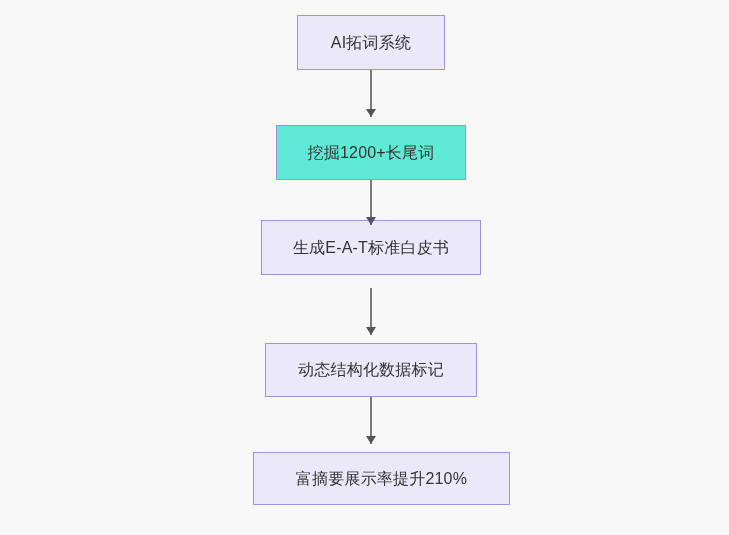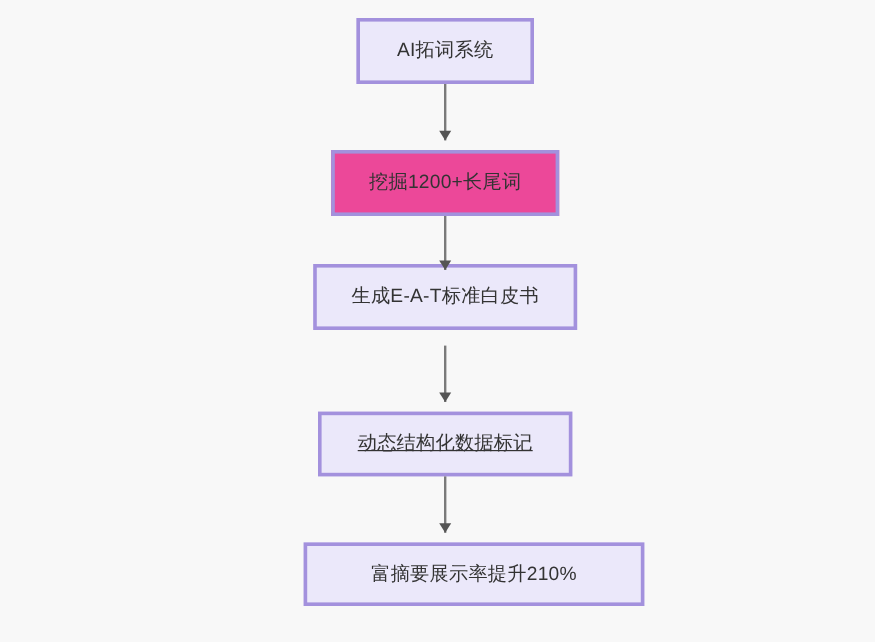--- a/index.html
+++ b/index.html
@@ -15,21 +15,21 @@
   }
   #flowchart {
     position: relative;
     width: 729px;
     height: 535px;
   }
   .node {
     position: absolute;
     box-sizing: border-box;
     background: #ebe8fa;
-    border: 3px solid #000000;
+    border: 1px solid #000000;
     display: flex;
     align-items: center;
     justify-content: center;
     color: #333333;
     font-size: 16px;
     line-height: 1;
     letter-spacing: 0.2px;
     white-space: nowrap;
   }
   .node-label {
@@ -51,33 +51,33 @@
 </style>
 </head>
 <body>
 
 <div id="flowchart">
 
   <div class="node" style="left: 297px; top: 15px; width: 148px; height: 55px; background: rgb(235, 232, 250); border-color: rgb(163, 145, 221); color: rgb(51, 51, 51);">
     <span class="node-label">AI拓词系统</span>
   </div>
 
-  <div class="node" style="left: 276px; top: 125px; width: 190px; height: 55px; background: #ec4899; border-color: rgb(163, 145, 221); color: rgb(51, 51, 51);">
+  <div class="node" style="left: 276px; top: 125px; width: 190px; height: 55px; background: #5eead4; border-color: rgb(163, 145, 221); color: rgb(51, 51, 51);">
     <span class="node-label">挖掘1200+长尾词</span>
   </div>
 
   <div class="node" style="left: 261px; top: 220px; width: 220px; height: 55px; background: rgb(235, 232, 250); border-color: rgb(163, 145, 221); color: rgb(51, 51, 51);">
     <span class="node-label">生成E-A-T标准白皮书</span>
   </div>
 
-  <div class="node" style="left: 265px; top: 343px; width: 212px; height: 54px; background: rgb(235, 232, 250); border-color: rgb(163, 145, 221); color: rgb(51, 51, 51); text-decoration: underline;">
+  <div class="node" style="left: 265px; top: 343px; width: 212px; height: 54px; background: rgb(235, 232, 250); border-color: rgb(163, 145, 221); color: rgb(51, 51, 51);">
     <span class="node-label">动态结构化数据标记</span>
   </div>
 
-  <div class="node" style="left: 253px; top: 452px; width: 284px; height: 53px; background: rgb(235, 232, 250); border-color: rgb(163, 145, 221); color: rgb(51, 51, 51);">
+  <div class="node" style="left: 253px; top: 452px; width: 257px; height: 53px; background: rgb(235, 232, 250); border-color: rgb(163, 145, 221); color: rgb(51, 51, 51);">
     <span class="node-label">富摘要展示率提升210%</span>
   </div>
 
   <div class="edge" style="left: 370px; top: 70px; height: 47px; background: rgb(122, 122, 122);"></div>
   <div class="arrowhead" style="left: 366px; top: 109px; border-top-color: rgb(85, 85, 85);"></div>
 
   <div class="edge" style="left: 370px; top: 180px; height: 45px; background: rgb(122, 122, 122);"></div>
   <div class="arrowhead" style="left: 366px; top: 217px; border-top-color: rgb(85, 85, 85);"></div>
 
   <div class="edge" style="left: 370px; top: 288px; height: 47px; background: rgb(122, 122, 122);"></div>

